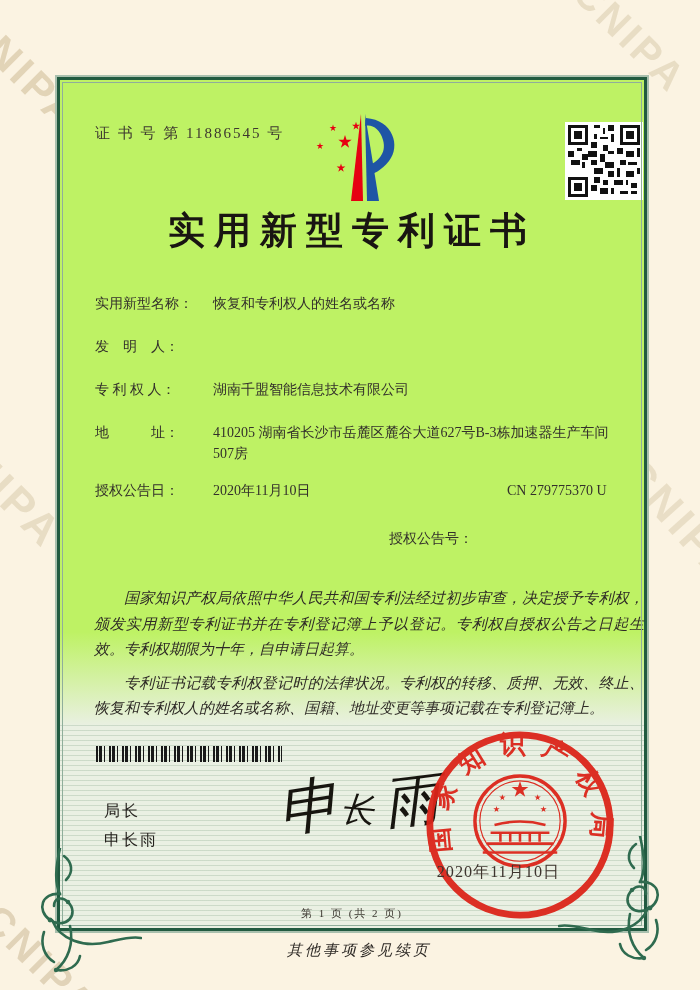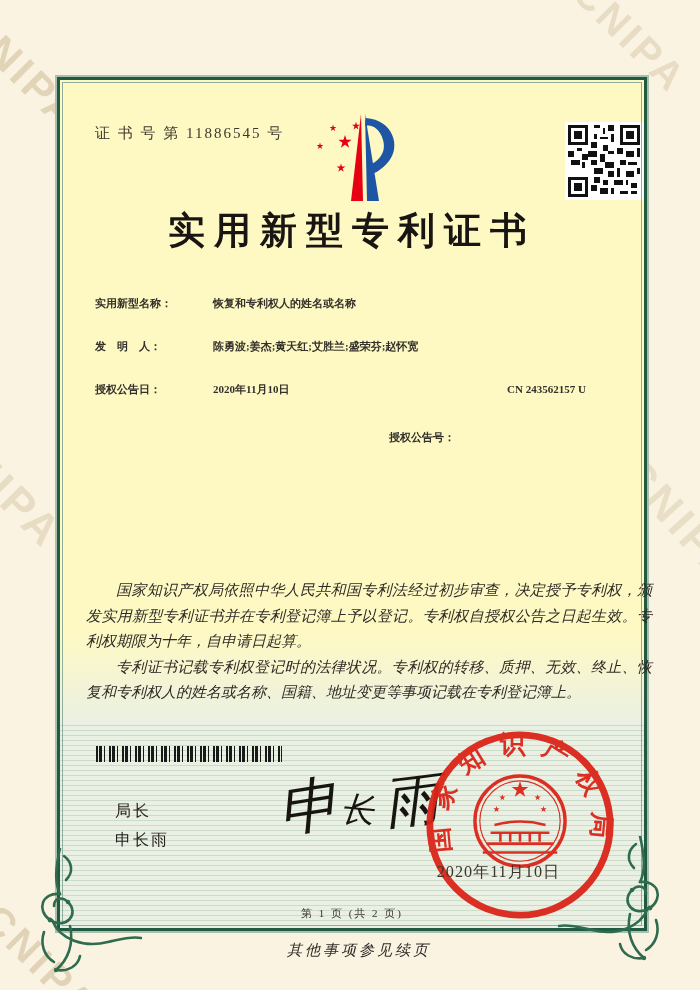--- a/index.html
+++ b/index.html
@@ -19,21 +19,21 @@
   .wm:nth-of-type(2){left:424px;top:262px;font-size:40px;transform:rotate(45deg);color:rgba(200,182,150,.22);}
   .wm:nth-of-type(3){left:648px;top:448px;font-size:44px;transform:rotate(48deg);color:rgba(205,188,152,.38);}
   .wm:nth-of-type(4){left:-36px;top:414px;font-size:44px;transform:rotate(45deg);color:rgba(205,188,152,.40);}
   .wm:nth-of-type(5){left:298px;top:574px;font-size:46px;transform:rotate(45deg);color:rgba(140,148,130,.20);}
   .wm:nth-of-type(6){left:6px;top:896px;font-size:40px;transform:rotate(45deg);color:rgba(200,180,142,.5);}
   .wm:nth-of-type(7){left:596px;top:-30px;font-size:40px;transform:rotate(45deg);color:rgba(205,188,152,.4);}
 
   
   .panel{
     position:absolute;left:57px;top:77px;width:584px;height:848px;
-    border:3px solid #215a40;background:#fef9c3;
+    border:3px solid #215a40;background:#bef264;
     box-shadow:0 0 0 2px #a9c0ae;
   }
   .panel::before{
     content:"";position:absolute;inset:2px;border:1px solid #8fae9b;pointer-events:none;z-index:3;
   }
   .band-fade{
     position:absolute;left:0;right:0;top:552px;height:95px;z-index:0;
     background:linear-gradient(to bottom,rgba(234,240,228,0),rgba(234,240,228,1));
   }
   .band{
@@ -48,47 +48,47 @@
 
   .logo{position:absolute;left:233px;top:26px;width:110px;height:99px;}
   .qr{position:absolute;left:505px;top:42px;width:72px;height:72px;background:#fff;padding:3px;}
   .qr svg{display:block;width:100%;height:100%;}
 
   .title{
     position:absolute;left:0;right:0;top:126px;text-align:center;
     font-size:37px;font-weight:bold;letter-spacing:9px;color:#191512;
   }
 
-  .rows{position:absolute;left:35px;top:213px;right:22px;font-size:11px;font-weight:bold;color:#33302b;}
+  .rows{position:absolute;left:35px;top:213px;right:22px;font-size:14px;font-weight:normal;color:#33302b;}
   .row{display:flex;align-items:flex-start;line-height:21px;margin-bottom:22px;}
   .row .lab{width:118px;flex:0 0 118px;white-space:pre;}
   .row .val{max-width:402px;}
   .row.dual .val1{width:176px;flex:0 0 176px;}
   .row.dual .lab2{white-space:pre;margin-top:48px;}
   .row.addr{margin-bottom:16px;}
 
   .paras{
     position:absolute;left:26px;top:498px;width:566px;
     font-size:15px;line-height:25.5px;color:#2e2a26;font-style:italic;
   }
-  .paras p{margin:0;text-indent:2em;text-align:justify;font-family:Liberation Serif, serif;}
+  .paras p{margin:8px;text-indent:2em;text-align:justify;font-family:Liberation Serif, serif;}
 
   .barcode{
     position:absolute;left:36px;top:666px;width:186px;height:16px;
     background:
       repeating-linear-gradient(90deg,
         #191919 0 2px,transparent 2px 3px,
         #191919 3px 6px,transparent 6px 8px,
         #191919 8px 9px,transparent 9px 13px);
   }
 
   .director{
     position:absolute;left:44px;top:716px;
     font-family:"Liberation Sans","DejaVu Sans",sans-serif;
-    font-size:16px;line-height:29px;color:#25221e;letter-spacing:2px;margin-left:11px;
+    font-size:16px;line-height:29px;color:#25221e;letter-spacing:2px;
   }
   .autograph{
     position:absolute;left:218px;top:668px;width:220px;height:110px;
     color:#17150f;display:flex;align-items:center;
     font-style:italic;transform:rotate(-3deg);
   }
   .autograph .c1{font-size:60px;transform:rotate(-6deg);}
   .autograph .c2{font-size:34px;transform:translateY(6px) rotate(8deg);margin-left:2px;}
   .autograph .c3{font-size:56px;transform:rotate(-4deg);margin-left:10px;}
 
@@ -194,27 +194,34 @@
 
     <div class="title">实用新型专利证书</div>
 
     <div class="rows">
       <div class="row">
         <span class="lab">实用新型名称：</span>
         <span class="val">恢复和专利权人的姓名或名称</span>
       </div>
       <div class="row">
         <span class="lab">发　明　人：</span>
-        <span class="val">陈勇波;姜杰;黄天红;艾胜兰;盛荣芬;赵怀宽</span>
+      </div>
+      <div class="row">
+        <span class="lab">专 利 权 人：</span>
+        <span class="val">湖南千盟智能信息技术有限公司</span>
+      </div>
+      <div class="row addr">
+        <span class="lab">地　　　址：</span>
+        <span class="val">410205 湖南省长沙市岳麓区麓谷大道627号B-3栋加速器生产车间507房</span>
       </div>
       <div class="row dual">
         <span class="lab">授权公告日：</span>
         <span class="val val1">2020年11月10日</span>
         <span class="lab lab2">授权公告号：</span>
-        <span class="val">CN 243562157 U</span>
+        <span class="val">CN 279775370 U</span>
       </div>
     </div>
 
     <div class="paras">
       <p>国家知识产权局依照中华人民共和国专利法经过初步审查，决定授予专利权，颁发实用新型专利证书并在专利登记簿上予以登记。专利权自授权公告之日起生效。专利权期限为十年，自申请日起算。</p>
       <p>专利证书记载专利权登记时的法律状况。专利权的转移、质押、无效、终止、恢复和专利权人的姓名或名称、国籍、地址变更等事项记载在专利登记簿上。</p>
     </div>
 
     <div class="barcode"></div>
 

